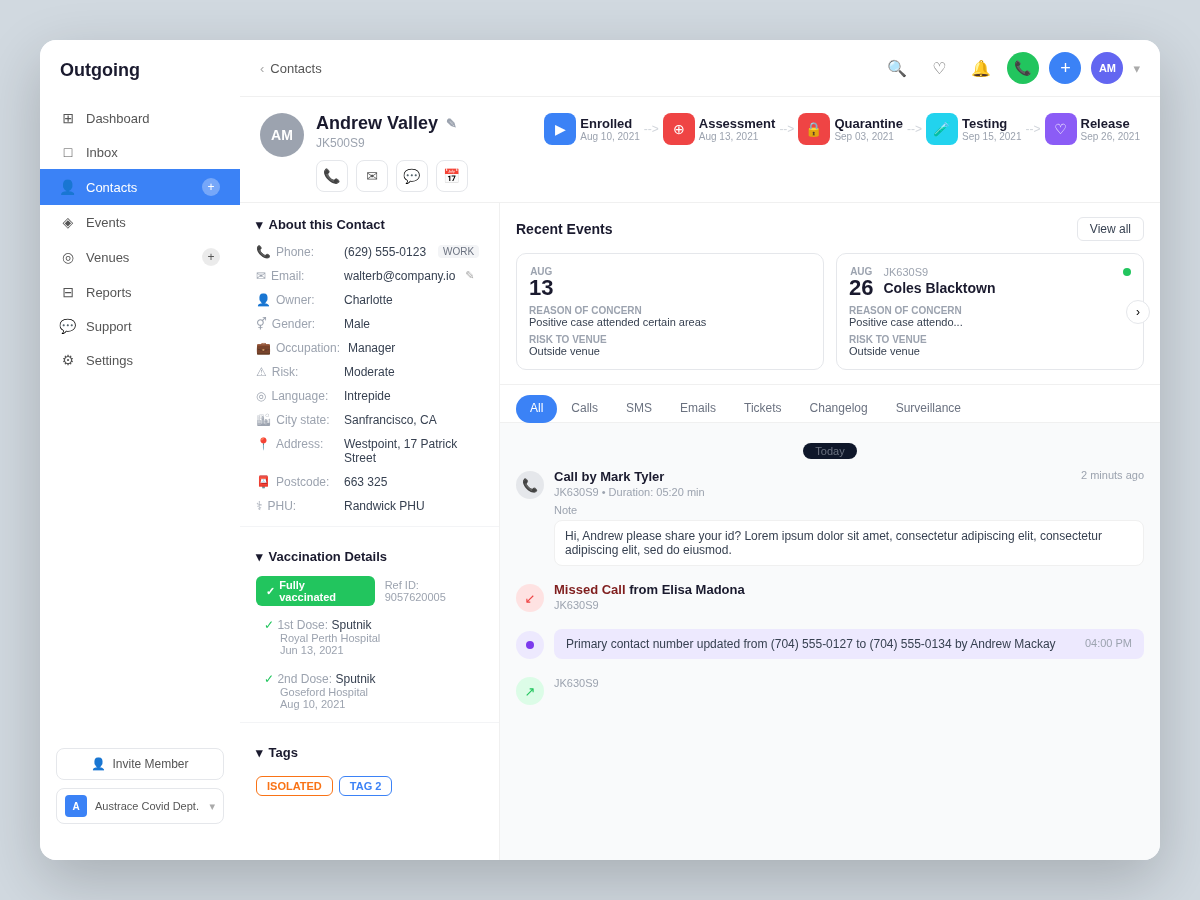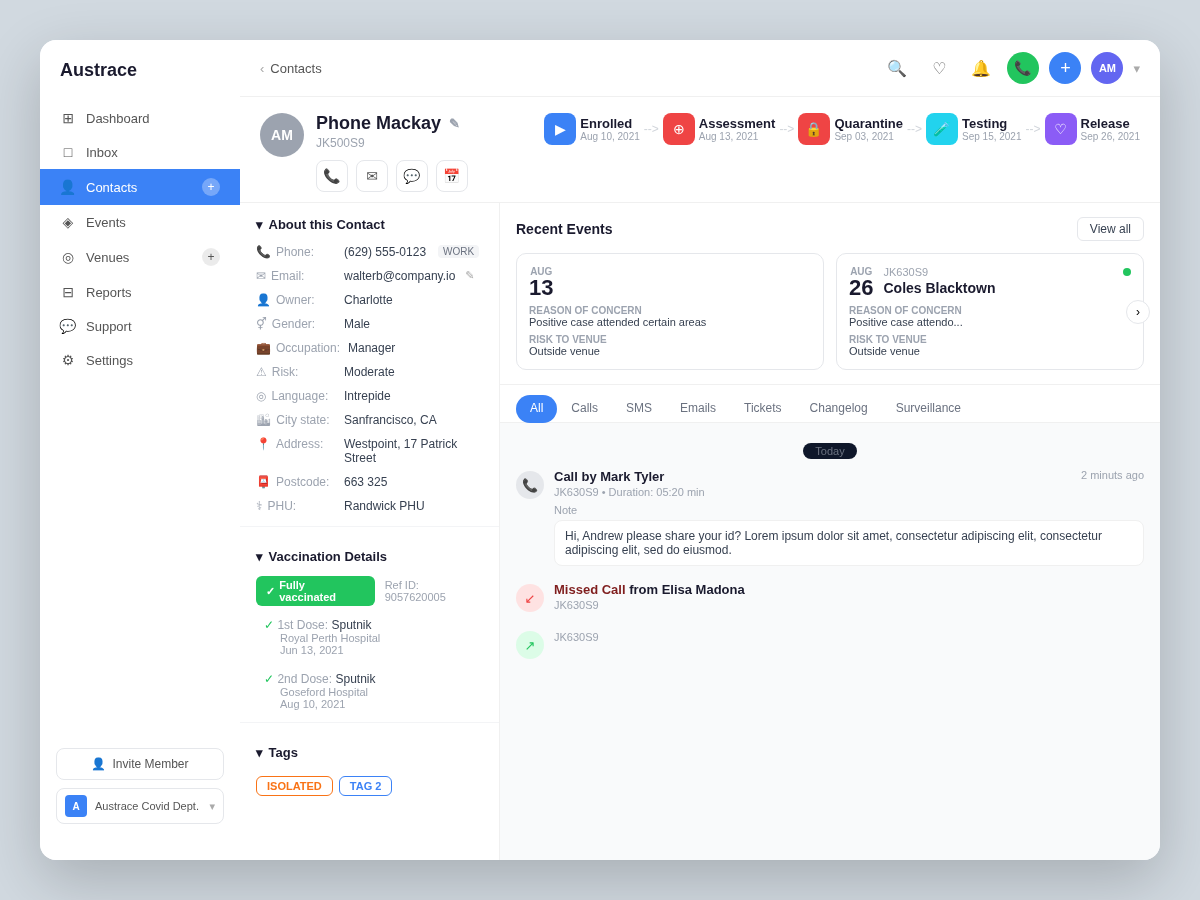--- a/index.html
+++ b/index.html
@@ -538,21 +538,21 @@
     ::-webkit-scrollbar { width: 4px; }
     ::-webkit-scrollbar-track { background: transparent; }
     ::-webkit-scrollbar-thumb { background: #e5e7eb; border-radius: 2px; }
   </style>
 </head>
 <body>
 
 <div class="app-window">
 
   <div class="sidebar">
-    <div class="sidebar-logo">Austrace</div>
+    <div class="sidebar-logo">Outgoing</div>
     <nav class="sidebar-nav">
       <div class="sidebar-item">
         <span class="icon">⊞</span>
         <span>Dashboard</span>
       </div>
       <div class="sidebar-item">
         <span class="icon">□</span>
         <span>Inbox</span>
       </div>
       <div class="sidebar-item active">
@@ -613,21 +613,21 @@
       </div>
     </div>
 
     <div style="background:#fff;border-bottom:1px solid #f0f0f0;">
       <div style="display:flex;align-items:flex-start;padding:16px 20px 10px;gap:0;">
 
         <div style="display:flex;align-items:flex-start;gap:12px;min-width:260px;">
           <div class="contact-avatar">AM</div>
           <div>
             <div class="contact-name">
-              <span>Phone Mackay</span>
+              <span>Andrew Valley</span>
               <span style="color:#9ca3af;font-size:13px;cursor:pointer">✎</span>
             </div>
             <div class="contact-id">JK500S9</div>
             <div class="contact-actions">
               <button class="contact-action-btn">📞</button>
               <button class="contact-action-btn">✉</button>
               <button class="contact-action-btn">💬</button>
               <button class="contact-action-btn">📅</button>
             </div>
           </div>
@@ -889,20 +889,31 @@
               <div class="activity-header">
                 <div class="activity-title">
                   <span style="color:#7f1d1d">Missed Call</span>
                   <span> from Elisa Madona</span>
                 </div>
               </div>
               <div class="activity-subtitle">JK630S9</div>
             </div>
           </div>
 
+          <div class="activity-item">
+            <div class="activity-timeline-dot" style="background:#ede9fe;">
+              <span style="width:8px;height:8px;border-radius:50%;background:#7c3aed;display:inline-block"></span>
+            </div>
+            <div class="activity-changelog">
+              <div style="display:flex;justify-content:space-between;align-items:flex-start;">
+                <span>Primary contact number updated from (704) 555-0127  to (704) 555-0134 by Andrew Mackay</span>
+                <span class="activity-time" style="white-space:nowrap;margin-left:12px;">04:00 PM</span>
+              </div>
+            </div>
+          </div>
 
           <div class="activity-item">
             <div class="activity-timeline-dot" style="background:#dcfce7;">
               <span class="outgoing-call-icon">↗</span>
             </div>
             <div class="activity-content">
               <div class="activity-subtitle">JK630S9</div>
             </div>
           </div>
         </div>

